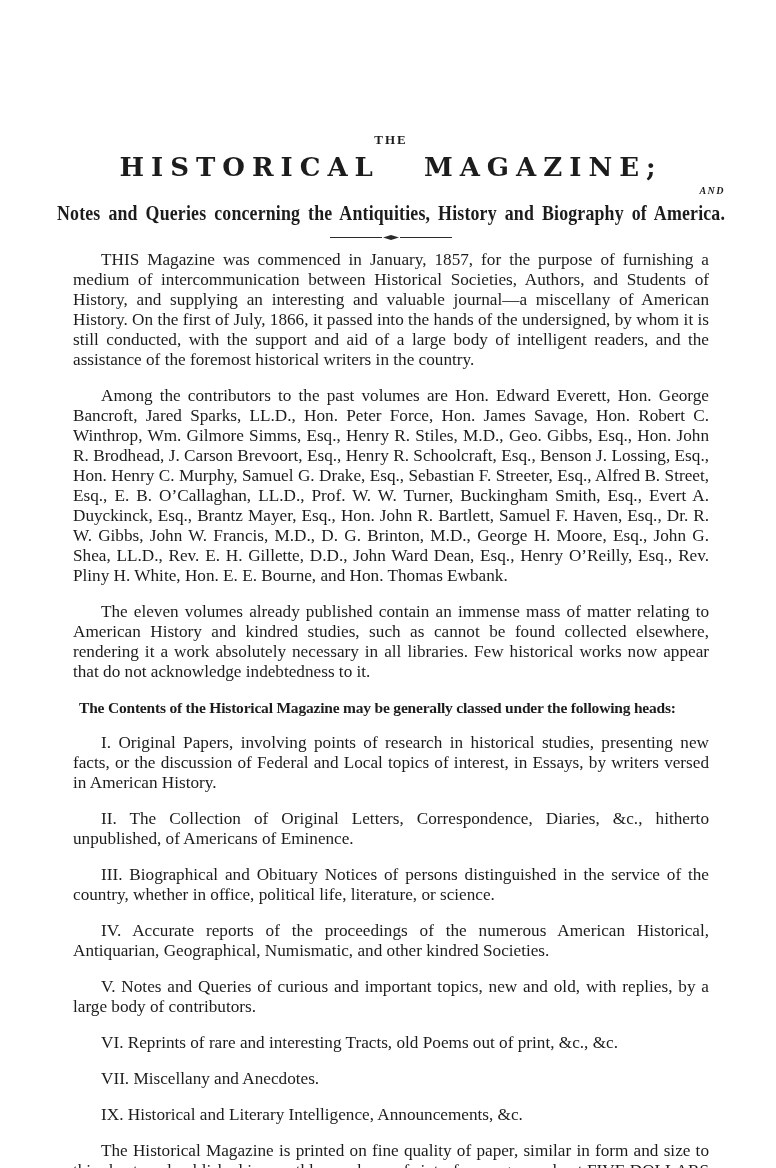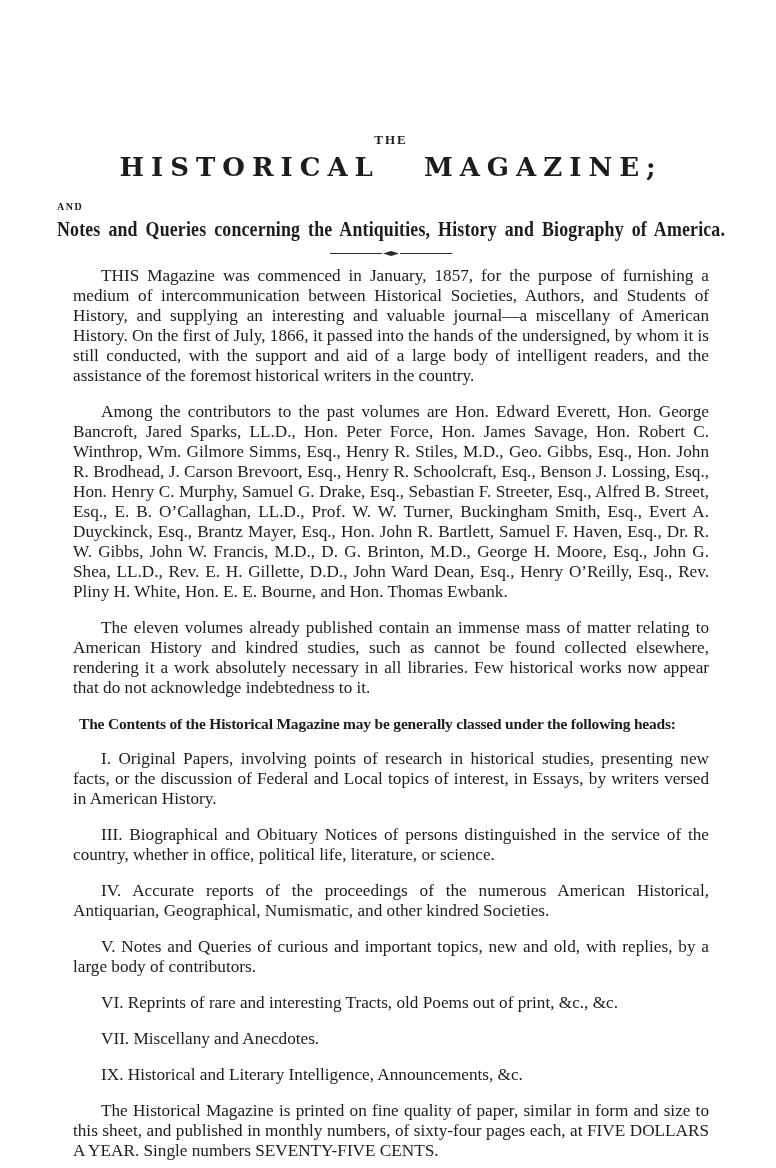--- a/index.html
+++ b/index.html
@@ -33,25 +33,26 @@
     margin: 4px 0 0 0;
     text-align: center;
     font-family: "DejaVu Serif", serif;
     font-size: 26px;
     font-weight: bold;
     letter-spacing: 7px;
     word-spacing: 28px;
     white-space: nowrap;
   }
   .conjunction {
-    margin-top: 19px;
-    text-align: left;
+    margin-top: 3px;
+    text-align: right;
     font-size: 10px;
     font-weight: bold;
     letter-spacing: 1.5px;
+    font-style: italic;
   }
   .subtitle {
     margin-top: 5px;
     width: 786px;
     transform: scaleX(0.85);
     transform-origin: 0 0;
     font-size: 21px;
     font-weight: bold;
     text-align: justify;
     text-align-last: justify;
@@ -134,20 +135,21 @@
 
     <p class="para first">THIS Magazine was commenced in January, 1857, for the purpose of furnishing a medium of intercommunication between Historical Societies, Authors, and Students of History, and supplying an interesting and valuable journal—a miscellany of American History.  On the first of July, 1866, it passed into the hands of the undersigned, by whom it is still conducted, with the support and aid of a large body of intelligent readers, and the assistance of the foremost historical writers in the country.</p>
 
     <p class="para">Among the contributors to the past volumes are Hon. Edward Everett, Hon. George Bancroft, Jared Sparks, LL.D., Hon. Peter Force, Hon. James Savage, Hon. Robert C. Winthrop, Wm. Gilmore Simms, Esq., Henry R. Stiles, M.D., Geo. Gibbs, Esq., Hon. John R. Brodhead, J. Carson Brevoort, Esq., Henry R. Schoolcraft, Esq., Benson J. Lossing, Esq., Hon. Henry C. Murphy, Samuel G. Drake, Esq., Sebastian F. Streeter, Esq., Alfred B. Street, Esq., E. B. O’Callaghan, LL.D., Prof. W. W. Turner, Buckingham Smith, Esq., Evert A. Duyckinck, Esq., Brantz Mayer, Esq., Hon. John R. Bartlett, Samuel F. Haven, Esq., Dr. R. W. Gibbs, John W. Francis, M.D., D. G. Brinton, M.D., George H. Moore, Esq., John G. Shea, LL.D., Rev. E. H. Gillette, D.D., John Ward Dean, Esq., Henry O’Reilly, Esq., Rev. Pliny H. White, Hon. E. E. Bourne, and Hon. Thomas Ewbank.</p>
 
     <p class="para">The eleven volumes already published contain an immense mass of matter relating to American History and kindred studies, such as cannot be found collected elsewhere, rendering it a work absolutely necessary in all libraries.  Few historical works now appear that do not acknowledge indebtedness to it.</p>
 
     <p class="contents-heading">The Contents of the Historical Magazine may be generally classed under the following heads:</p>
 
     <p class="para">I. Original Papers, involving points of research in historical studies, presenting new facts, or the discussion of Federal and Local topics of interest, in Essays, by writers versed in American History.</p>
+    <p class="para">II. The Collection of Original Letters, Correspondence, Diaries, &amp;c., hitherto unpublished, of Americans of Eminence.</p>
     <p class="para">III. Biographical and Obituary Notices of persons distinguished in the service of the country, whether in office, political life, literature, or science.</p>
     <p class="para">IV. Accurate reports of the proceedings of the numerous American Historical, Antiquarian, Geographical, Numismatic, and other kindred Societies.</p>
     <p class="para">V. Notes and Queries of curious and important topics, new and old, with replies, by a large body of contributors.</p>
     <p class="para">VI. Reprints of rare and interesting Tracts, old Poems out of print, &amp;c., &amp;c.</p>
     <p class="para">VII. Miscellany and Anecdotes.</p>
     <p class="para">IX. Historical and Literary Intelligence, Announcements, &amp;c.</p>
 
     <p class="para">The Historical Magazine is printed on fine quality of paper, similar in form and size to this sheet, and published in monthly numbers, of sixty-four pages each, at FIVE DOLLARS A YEAR.  Single numbers SEVENTY-FIVE CENTS.</p>
 
     <div class="signature">

